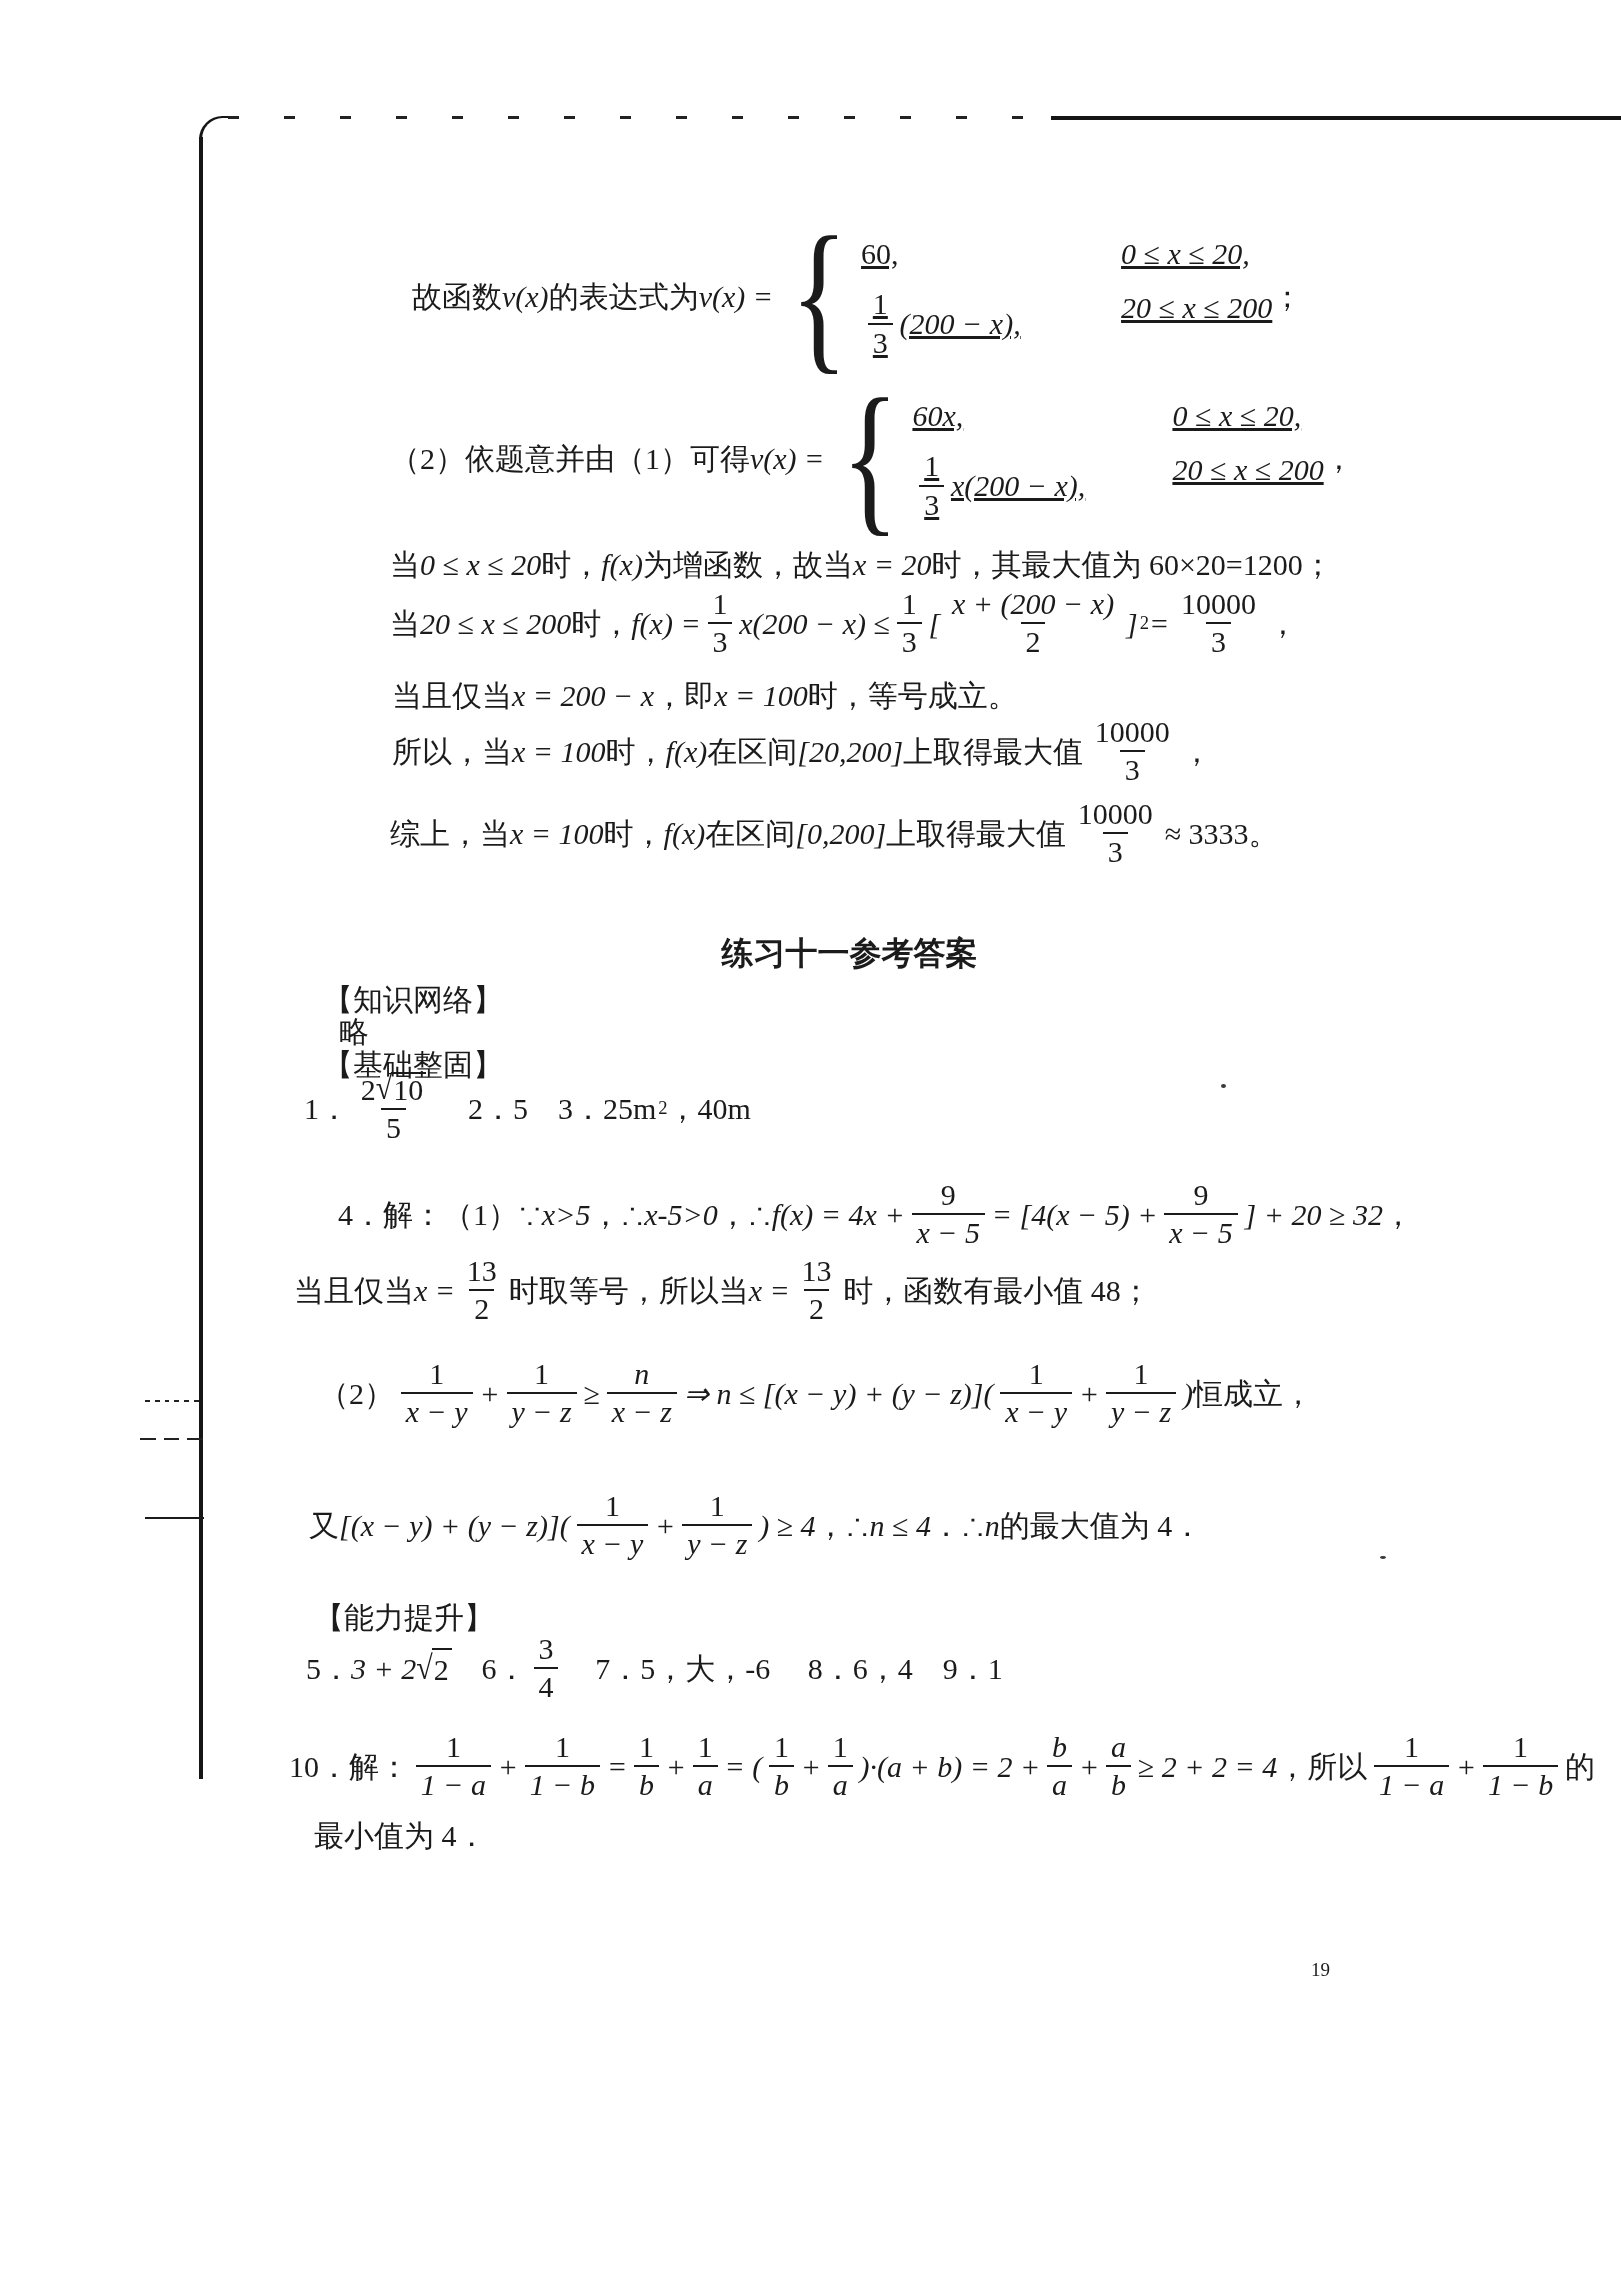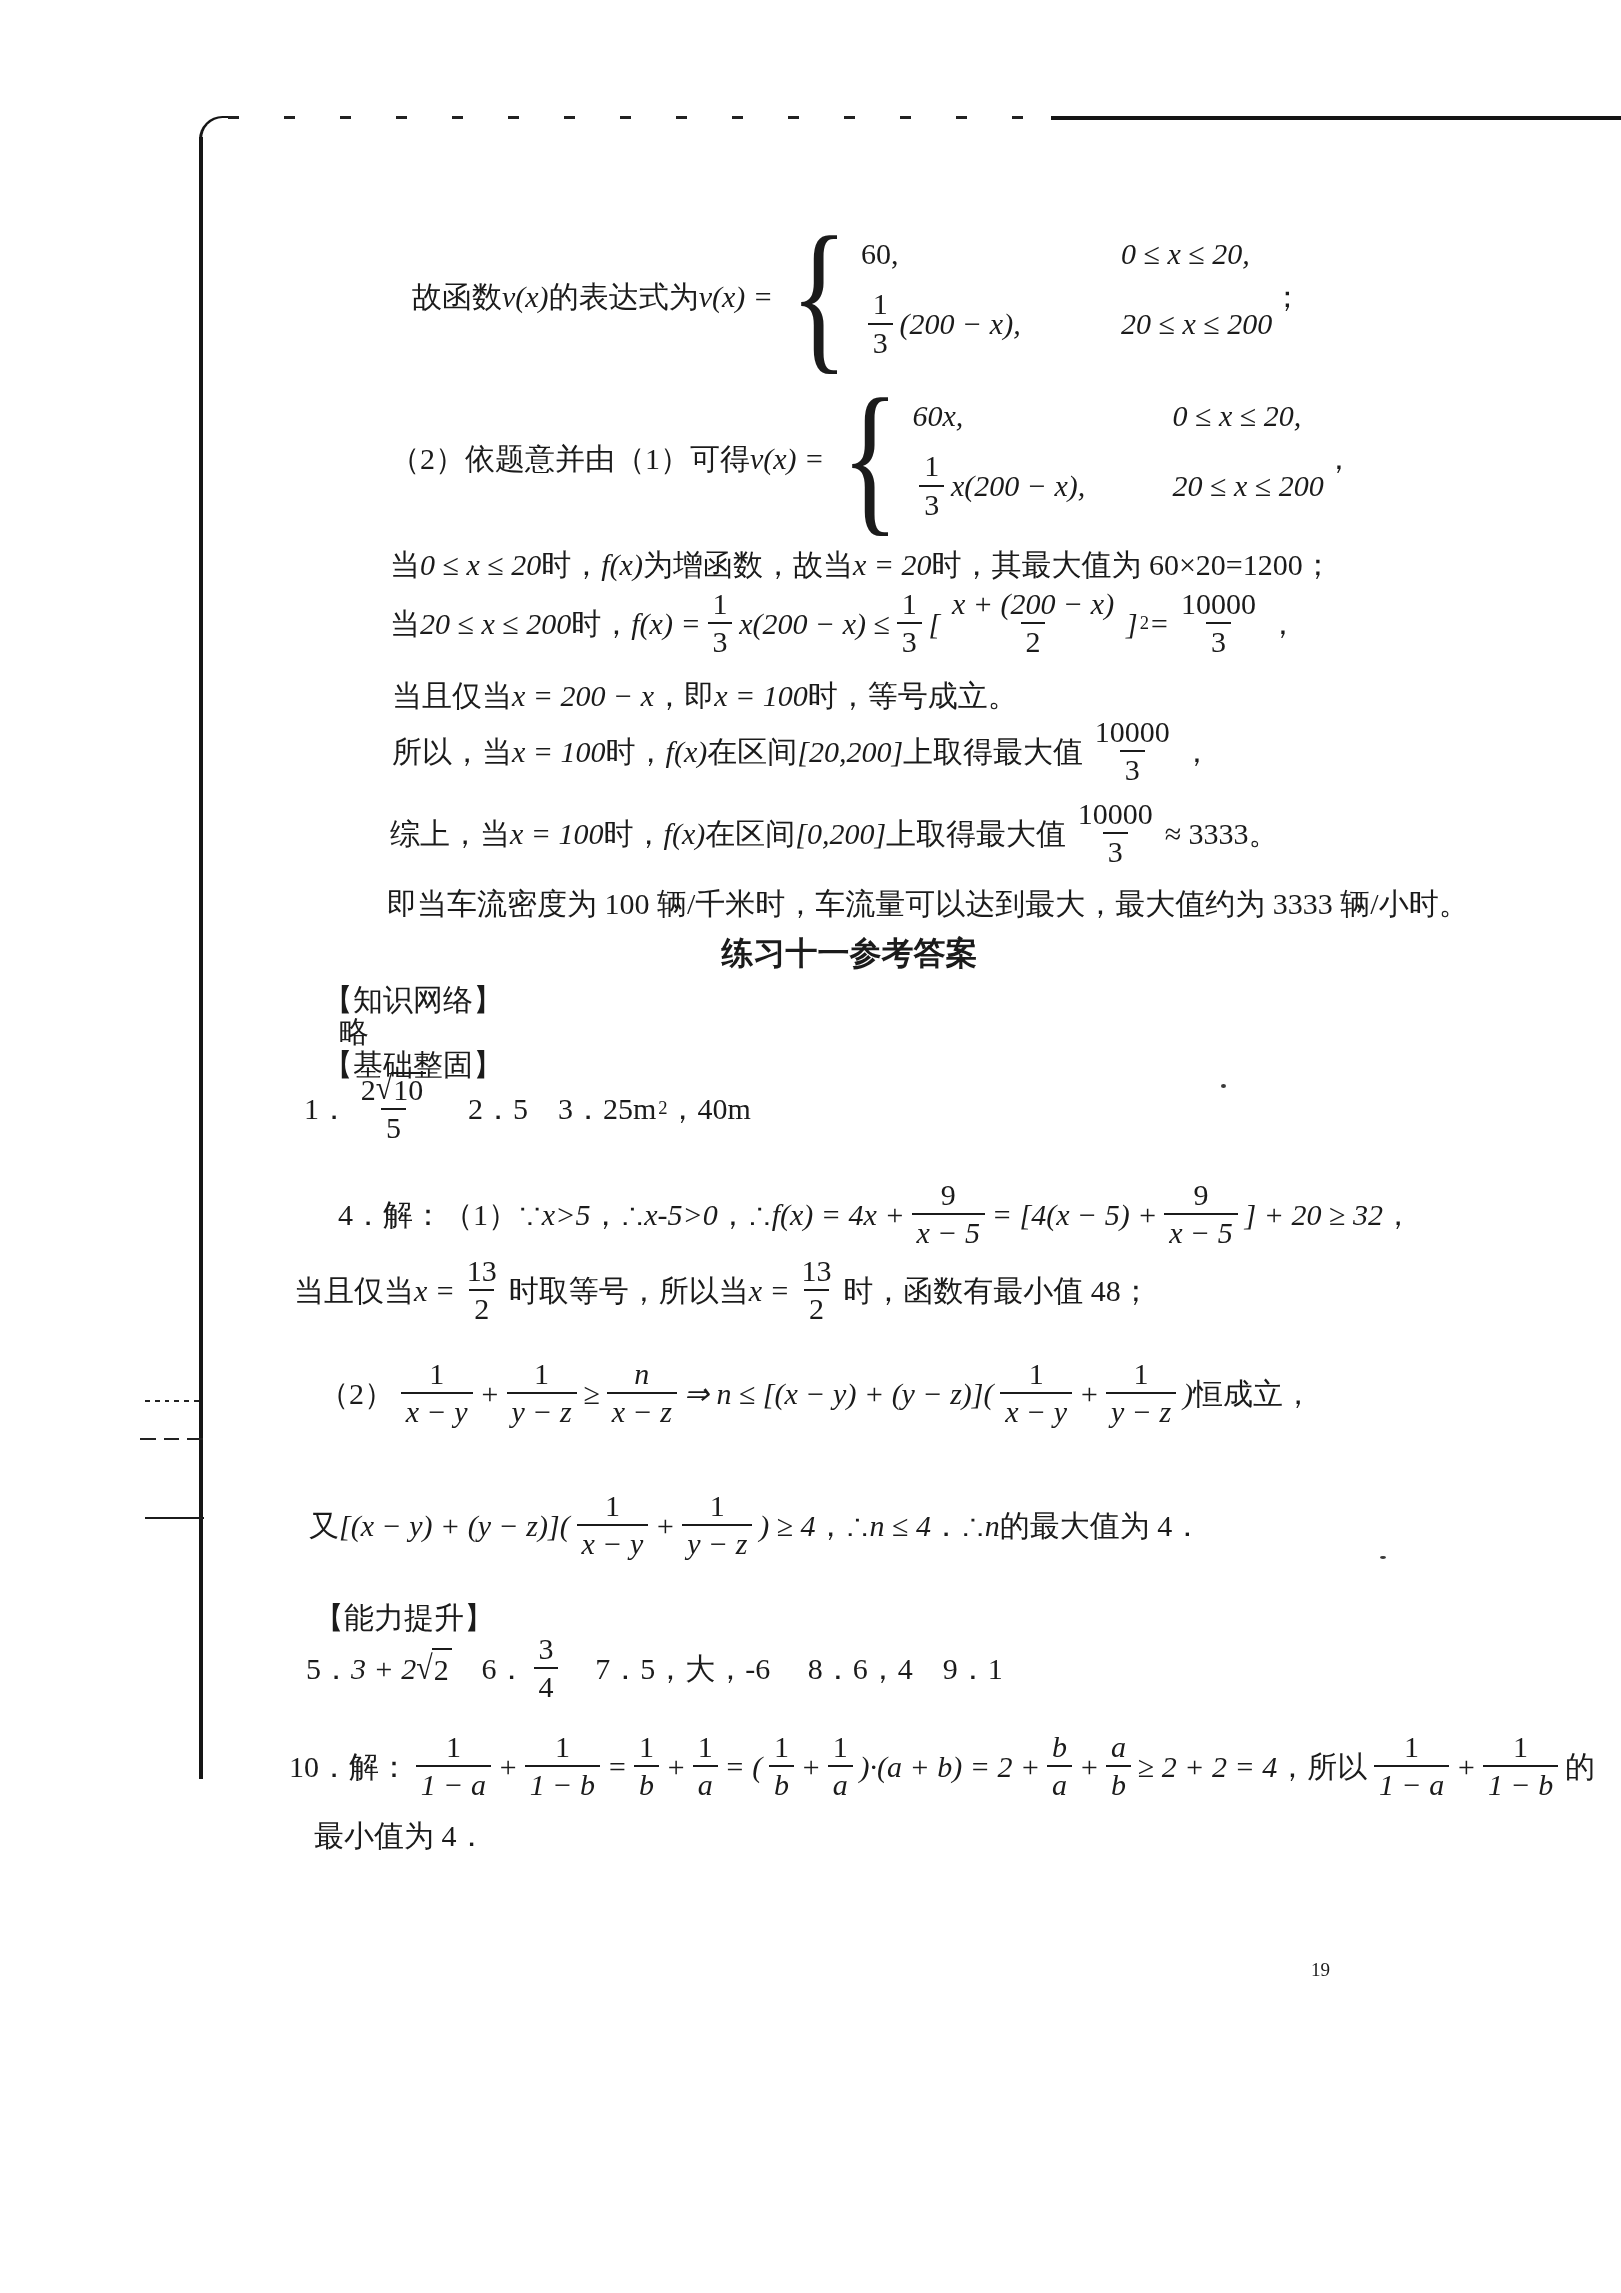--- a/index.html
+++ b/index.html
@@ -13,21 +13,21 @@
   .frac .num{padding:0 4.9px 2px;display:inline-flex;align-items:flex-end;}
   .frac .den{border-top:2.9px solid #1b1b1b;padding:2px 4.9px 0;display:inline-flex;}
   .sqrt{display:inline-flex;align-items:flex-start;}
   .sqrt .rad{font-style:normal;transform:scaleY(1.12);margin-right:-1px;}
   .sqrt .arg{border-top:2.9px solid #1b1b1b;padding:0 2.9px 0 2px;}
   sup.sup{font-size:0.62em;font-style:normal;vertical-align:super;line-height:0;margin-left:2px;}
   .cases{display:inline-flex;align-items:center;margin-left:5.9px;}
   .cases .brace{font-size:167px;line-height:0.82;font-style:normal;transform:scaleX(0.72);
         margin-right:2px;font-weight:400;}
   .cases .rows{display:inline-flex;flex-direction:column;gap:15.7px;}
-  .cases .row{display:flex;align-items:center;}
+  .cases .row{display:flex;align-items:flex-start;text-decoration:underline;}
   .cases .expr{display:inline-flex;align-items:center;min-width:260px;}
   .cases .cond{display:inline-flex;align-items:center;}
   .section-label{font-weight:400;}
   .heading{font-weight:600;font-size:32px;}
   
   .scan-corner{position:absolute;left:199px;top:116px;width:29px;height:29px;
         border-top:2.9px solid #151515;border-left:3.9px solid #151515;border-top-left-radius:23.5px;}
   .scan-v{position:absolute;left:199px;top:137px;width:3.9px;height:1642px;background:#151515;}
   .scan-top-dashed{position:absolute;left:228px;top:116px;width:822px;height:2.9px;
         background:repeating-linear-gradient(90deg,#222 0 10.8px,transparent 10.8px 56px);}
@@ -237,23 +237,20 @@
       <span class="frac">
         <span class="num">
           <span class="cjk">10000</span>
         </span>
         <span class="den">
           <span class="cjk">3</span>
         </span>
       </span>
       <span class="cjk"> ≈ 3333。</span>
     </div>
-  <div class="line" id="l8">
-      <span class="cjk">即当车流密度为 100 辆/千米时，车流量可以达到最大，最大值约为 3333 辆/小时。</span>
-    </div>
 
   <div class="line heading" id="heading">练习十一参考答案</div>
   <div class="line section-label" id="know-label">【知识网络】</div>
   <div class="line" id="know-value">略</div>
   <div class="line section-label" id="base-label">【基础整固】</div>
   <div class="line" id="item1">
       <span class="cjk">1．</span>
       <span class="frac">
         <span class="num">
           <span class="cjk">2</span>

